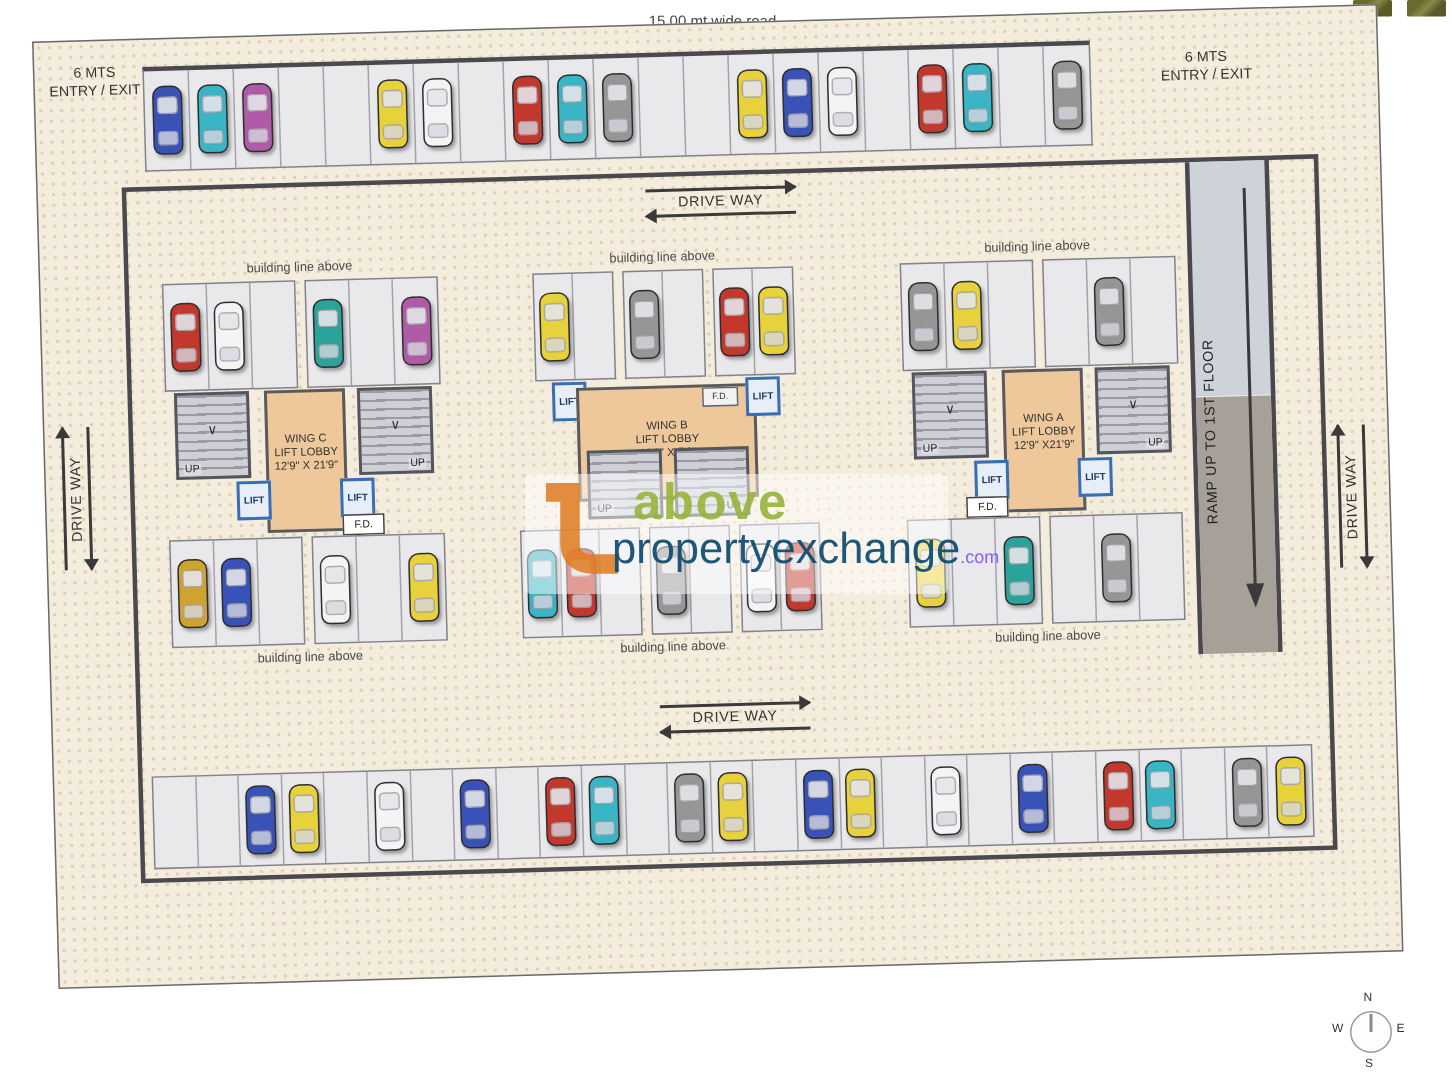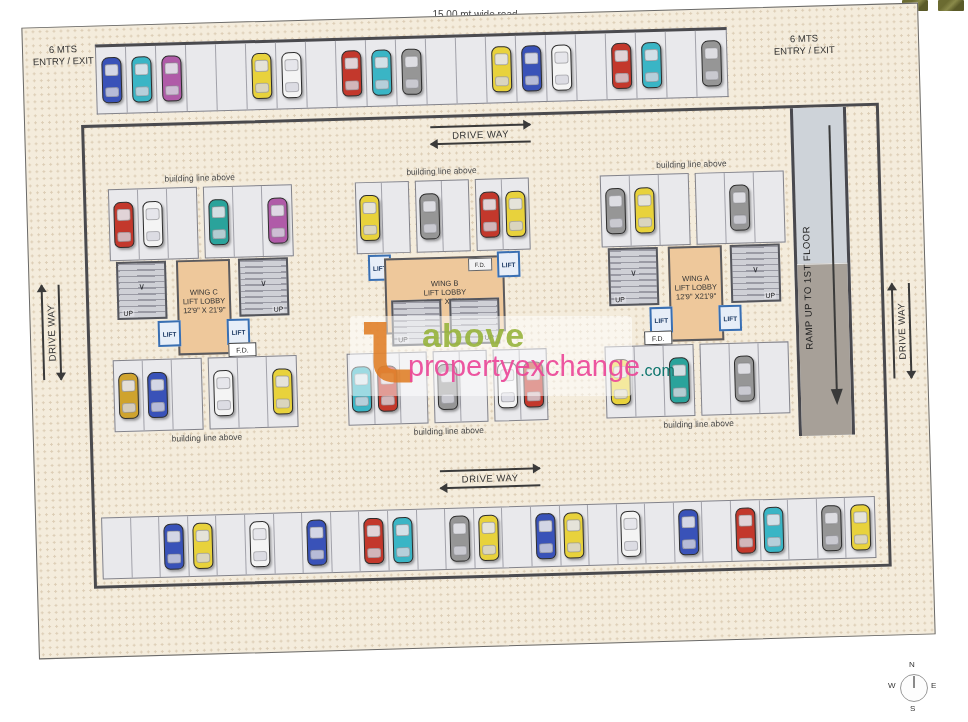--- a/index.html
+++ b/index.html
@@ -105,22 +105,22 @@
   .ramp-label{position:absolute;left:-136px;top:170px;width:300px;height:20px;transform:rotate(-90deg);
     text-align:center;font-size:9.5px;color:#222;letter-spacing:.5px;}
   .ramp-arrow{position:absolute;left:28px;top:18px;}
 
   
   .watermark{position:absolute;left:350px;top:316px;width:282px;height:80px;background:rgba(255,255,255,.5);
     border-radius:4px;z-index:10;}
   .wm-logo{position:absolute;left:2px;top:6px;opacity:.85;}
   .wm-text{position:absolute;left:58px;top:2px;line-height:1;}
   .wm-brand{font-size:34px;font-weight:bold;color:#98b43c;letter-spacing:1px;margin-left:14px;opacity:.9;}
-  .wm-domain{font-size:29px;color:#ec4899;letter-spacing:0;opacity:.92;}
-  .wm-tld{font-size:16px;color:#0f766e;}
+  .wm-domain{font-size:29px;color:#0c4a6e;letter-spacing:0;opacity:.92;}
+  .wm-tld{font-size:12px;color:#8b5cf6;}
 
   
   .compass{position:absolute;left:888px;top:660px;width:50px;height:58px;font-size:8px;color:#333;}
   .rose{position:absolute;left:12px;top:14px;width:26px;height:26px;border:1px solid #999;border-radius:50%;
     background:#fdfdfd;}
   .needle{position:absolute;left:12px;top:1px;width:1.5px;height:12px;background:#8a8a8a;}
   .compass .n{position:absolute;left:21px;top:0;}
   .compass .s{position:absolute;left:22px;top:44px;}
   .compass .w{position:absolute;left:0;top:21px;}
   .compass .e{position:absolute;left:43px;top:21px;}

